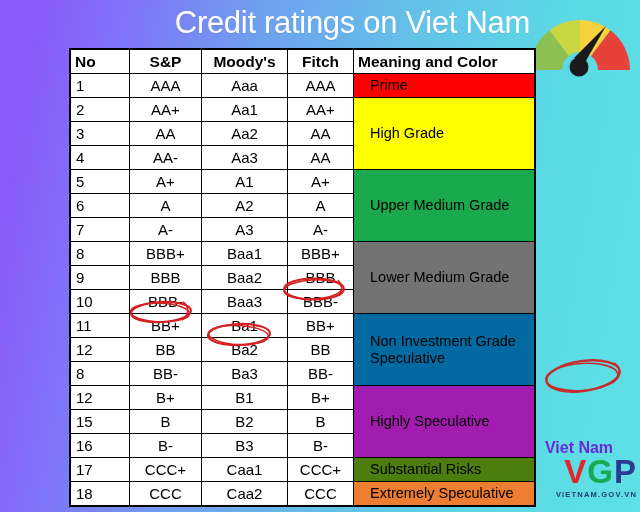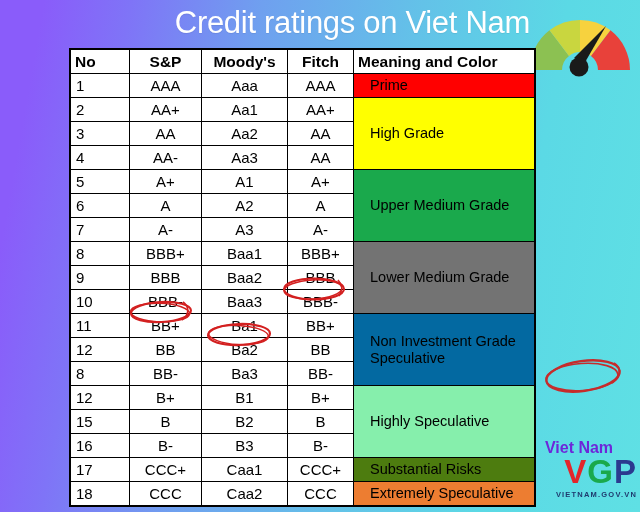--- a/index.html
+++ b/index.html
@@ -166,21 +166,21 @@
         <td class="num c-no">8</td>
         <td class=" c-sp">BB-</td>
         <td class=" c-mo">Ba3</td>
         <td class=" c-fi">BB-</td>
       </tr>
       <tr>
         <td class="num c-no">12</td>
         <td class=" c-sp">B+</td>
         <td class=" c-mo">B1</td>
         <td class=" c-fi">B+</td>
-        <td class="mean c-me" rowspan="3" style="background: #86efac;">Highly Speculative</td>
+        <td class="mean c-me" rowspan="3" style="background: #a21caf;">Highly Speculative</td>
       </tr>
       <tr>
         <td class="num c-no">15</td>
         <td class=" c-sp">B</td>
         <td class=" c-mo">B2</td>
         <td class=" c-fi">B</td>
       </tr>
       <tr>
         <td class="num c-no">16</td>
         <td class=" c-sp">B-</td>

